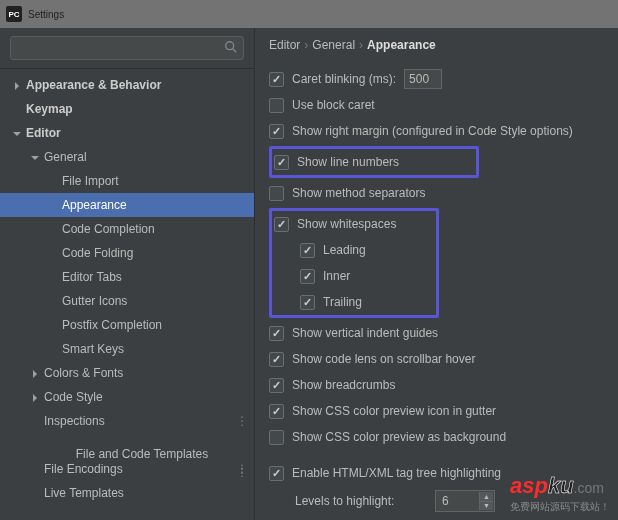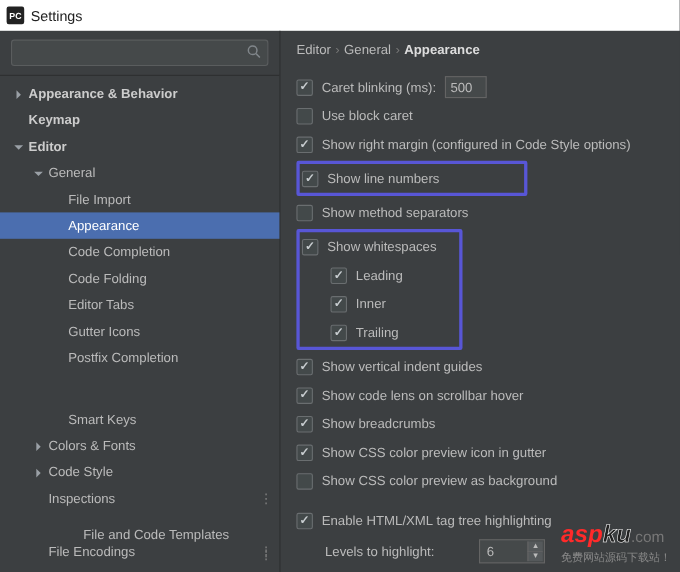--- a/index.html
+++ b/index.html
@@ -1,18 +1,18 @@
 <!DOCTYPE html>
 <html><head>
 <meta charset="utf-8">
 <style>
 *{box-sizing:border-box;margin:0;padding:0;font-family:"Segoe UI",Tahoma,sans-serif;font-size:12px;color:#bbbbbb}
 body{background:#3c3f41;width:618px;height:520px;overflow:hidden;position:relative}
-.titlebar{height:28px;background:#ffffff;display:flex;align-items:center;padding:0 6px;gap:6px}
-.titlebar .title{color:#222;font-size:13px}
+.titlebar{height:28px;background:#737373;display:flex;align-items:center;padding:0 6px;gap:6px}
+.titlebar .title{color:#222;font-size:10px}
 .app-icon{width:16px;height:16px;background:#222;display:flex;align-items:center;justify-content:center;color:#fff;font-size:8px;font-weight:bold;border-radius:2px}
 .main{display:flex;height:calc(100% - 28px)}
 .sidebar{width:255px;border-right:1px solid #2d2f30;display:flex;flex-direction:column}
 .search-wrap{padding:8px 10px;border-bottom:1px solid #2d2f30}
 .search{width:100%;height:24px;background:#45494a;border:1px solid #5a5d5e;border-radius:3px;padding:0 22px 0 6px;color:#bbb;outline:none}
 .search-wrap{position:relative}
 .search-icon{position:absolute;right:16px;top:12px;width:14px;height:14px;opacity:.7}
 .tree{flex:1;overflow-y:auto;padding:4px 0}
 .tree-row{display:flex;align-items:center;height:24px;padding-left:10px;cursor:pointer;gap:4px}
 .tree-row.selected{background:#4b6eaf;color:#fff}
@@ -105,21 +105,21 @@
           <span class="lbl">Editor Tabs</span>
         </div>
         <div class="tree-row" style="padding-left: 48px;">
           <span class="arrow"></span>
           <span class="lbl">Gutter Icons</span>
         </div>
         <div class="tree-row" style="padding-left: 48px;">
           <span class="arrow"></span>
           <span class="lbl">Postfix Completion</span>
         </div>
-        <div class="tree-row" style="padding-left: 48px; margin-top: 32px;">
+        <div class="tree-row" style="padding-left: 48px;">
           <span class="arrow"></span>
           <span class="lbl">Smart Keys</span>
         </div>
         <div class="tree-row" style="padding-left: 30px;">
           <span class="arrow"><svg viewBox="0 0 10 10">
               <path d="M3 1 L7 5 L3 9 Z"></path>
             </svg></span>
           <span class="lbl">Colors &amp; Fonts</span>
         </div>
         <div class="tree-row" style="padding-left: 30px;">
@@ -178,21 +178,21 @@
         <div class="cb checked"></div>
         <span>Show line numbers</span>
       </div>
     </div>
 
     <div class="opt">
       <div class="cb"></div>
       <span>Show method separators</span>
     </div>
 
-    <div class="hl-box" style="width:151px">
+    <div class="hl-box" style="width:170px">
       <div class="opt">
         <div class="cb checked"></div>
         <span>Show whitespaces</span>
       </div>
       <div class="opt indent1">
         <div class="cb checked"></div>
         <span>Leading</span>
       </div>
       <div class="opt indent1">
         <div class="cb checked"></div>

